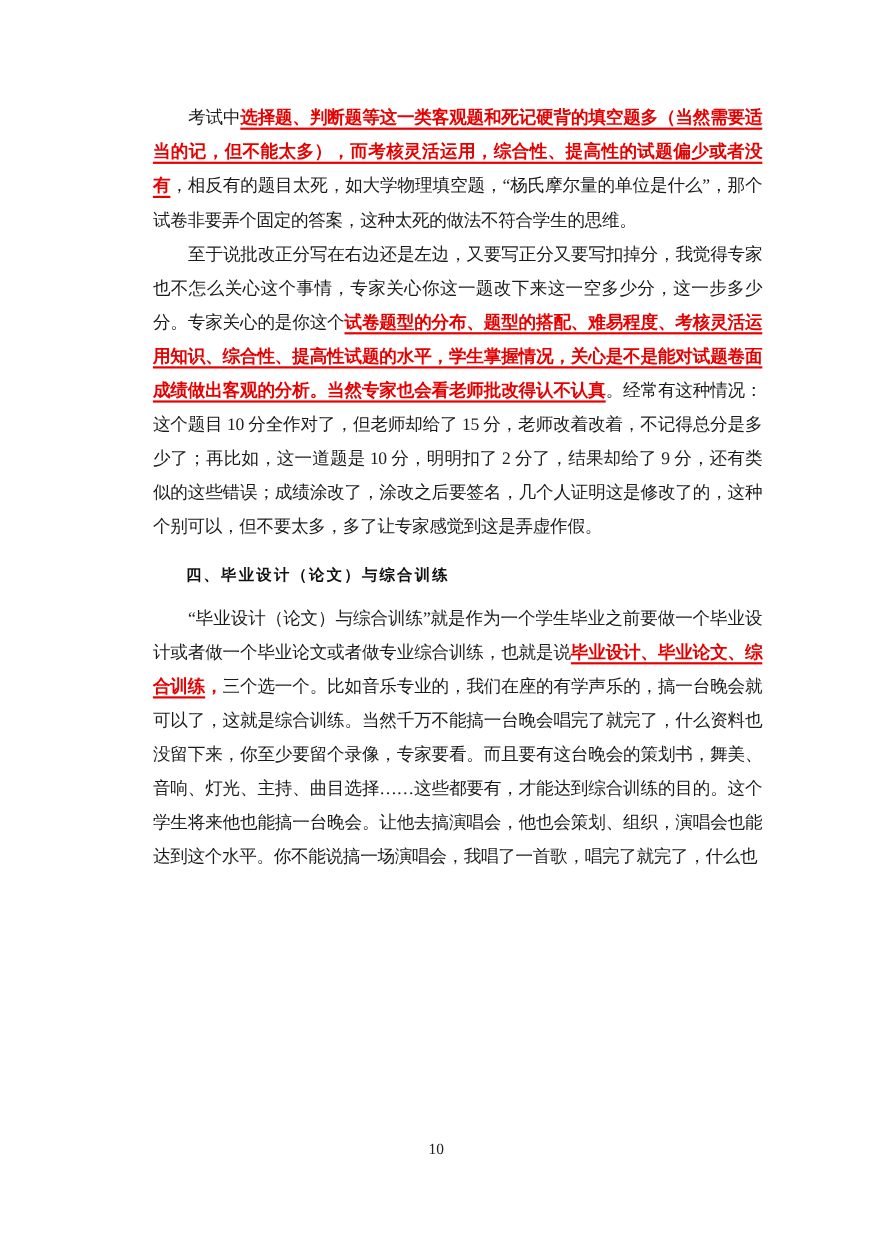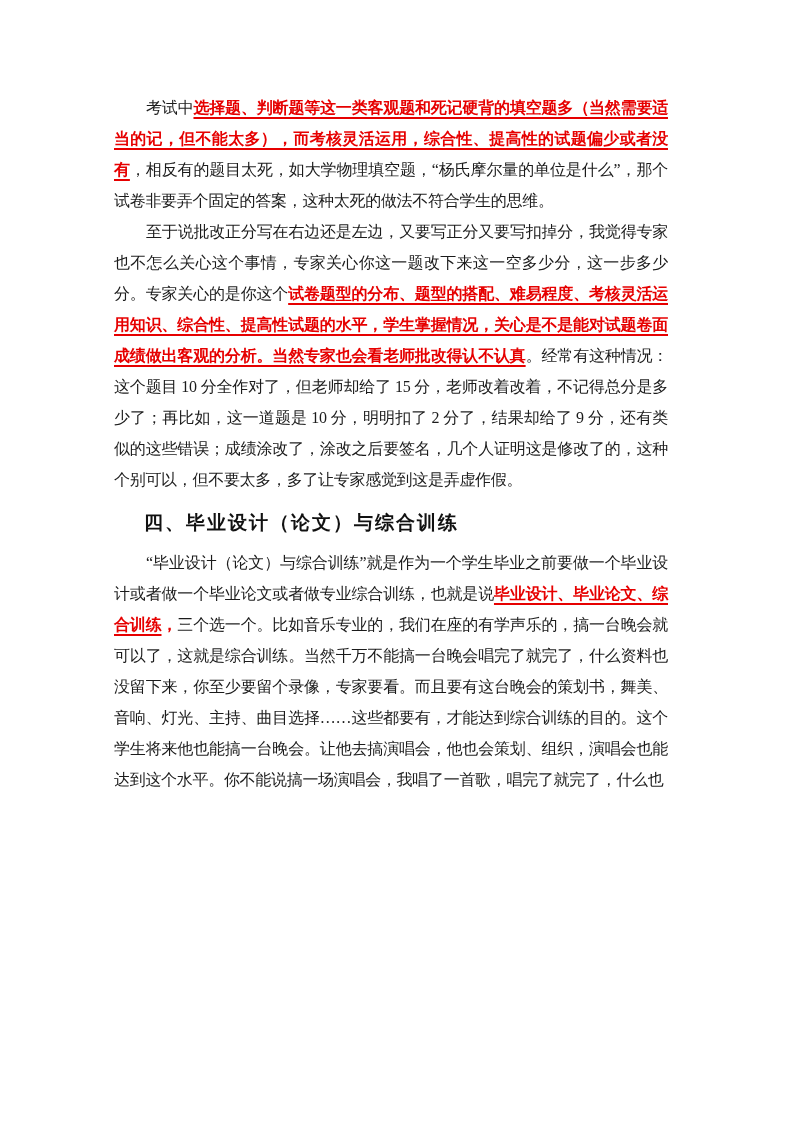--- a/index.html
+++ b/index.html
@@ -9,40 +9,40 @@
   }
   .page {
     position: relative;
     width: 793px;
     height: 1122px;
     background: #ffffff;
     overflow: hidden;
   }
   .doc-body {
     position: absolute;
-    left: 114px;
+    left: 139px;
     top: 92px;
     width: 554px;
   }
   .doc-body p {
     margin: 0;
     padding: 0;
     font-family: "Liberation Serif", "DejaVu Serif", serif;
     font-size: 16px;
     line-height: 31px;
     letter-spacing: -0.3px;
     color: #1b1b1b;
     text-align: justify;
     text-indent: 2em;
   }
   .doc-body h2 {
     margin: 12px 0 9px 0;
     padding: 0;
     font-family: "Liberation Sans", "DejaVu Sans", sans-serif;
-    font-size: 19px;
+    font-size: 14px;
     line-height: 31px;
     letter-spacing: 2px;
     font-weight: 700;
     color: #111111;
     text-indent: 30px;
   }
   .run-normal {
     color: #1b1b1b;
   }
   .run-emphasis {
@@ -75,13 +75,16 @@
 </head>
 <body>
 
 <div class="page">
   <div class="doc-body">
       <p><span class="run-normal">考试中</span><span class="run-emphasis">选择题、判断题等这一类客观题和死记硬背的填空题多（当然需要适当的记，但不能太多），而考核灵活运用，综合性、提高性的试题偏少或者没有</span><span class="run-normal">，相反有的题目太死，如大学物理填空题，“杨氏摩尔量的单位是什么”，那个试卷非要弄个固定的答案，这种太死的做法不符合学生的思维。</span></p>
       <p><span class="run-normal">至于说批改正分写在右边还是左边，又要写正分又要写扣掉分，我觉得专家也不怎么关心这个事情，专家关心你这一题改下来这一空多少分，这一步多少分。专家关心的是你这个</span><span class="run-emphasis">试卷题型的分布、题型的搭配、难易程度、考核灵活运用知识、综合性、提高性试题的水平，学生掌握情况，关心是不是能对试题卷面成绩做出客观的分析。当然专家也会看老师批改得认不认真</span><span class="run-normal">。经常有这种情况：这个题目 10 分全作对了，但老师却给了 15 分，老师改着改着，不记得总分是多少了；再比如，这一道题是 10 分，明明扣了 2 分了，结果却给了 9 分，还有类似的这些错误；成绩涂改了，涂改之后要签名，几个人证明这是修改了的，这种个别可以，但不要太多，多了让专家感觉到这是弄虚作假。</span></p>
       <h2>四、毕业设计（论文）与综合训练</h2>
       <p><span class="run-normal">“毕业设计（论文）与综合训练”就是作为一个学生毕业之前要做一个毕业设计或者做一个毕业论文或者做专业综合训练，也就是说</span><span class="run-emphasis">毕业设计、毕业论文、综合训练</span><span class="run-emphasis-plain">，</span><span class="run-normal">三个选一个。比如音乐专业的，我们在座的有学声乐的，搞一台晚会就可以了，这就是综合训练。当然千万不能搞一台晚会唱完了就完了，什么资料也没留下来，你至少要留个录像，专家要看。而且要有这台晚会的策划书，舞美、音响、灯光、主持、曲目选择……这些都要有，才能达到综合训练的目的。这个学生将来他也能搞一台晚会。让他去搞演唱会，他也会策划、组织，演唱会也能达到这个水平。你不能说搞一场演唱会，我唱了一首歌，唱完了就完了，什么也</span></p>
     </div>
+  <div class="footer">
+    <span class="page-number">10</span>
+  </div>
 </div>
 
 </body></html>

